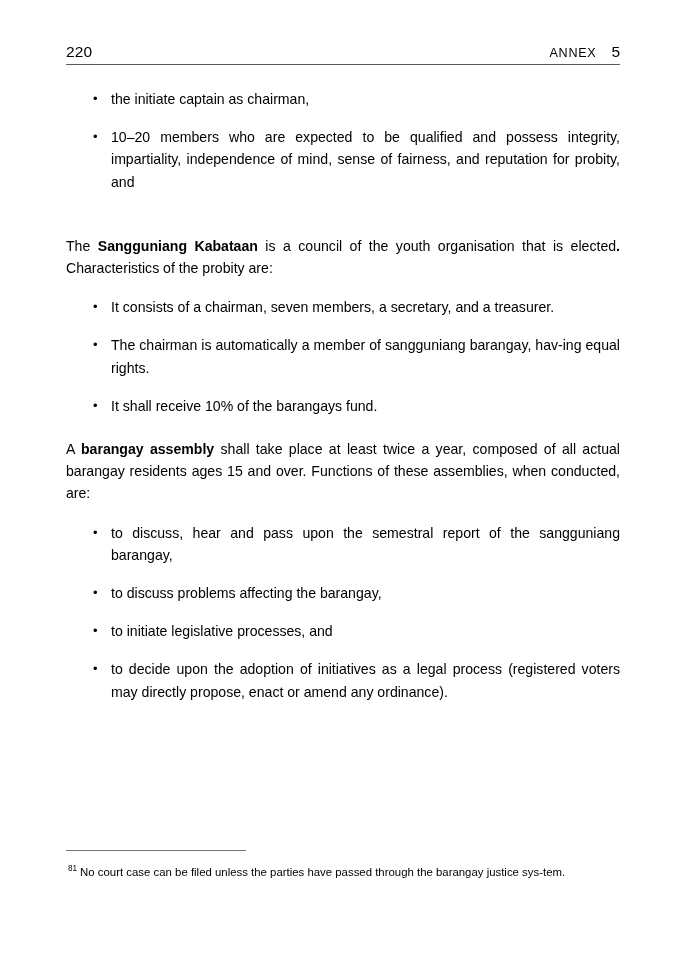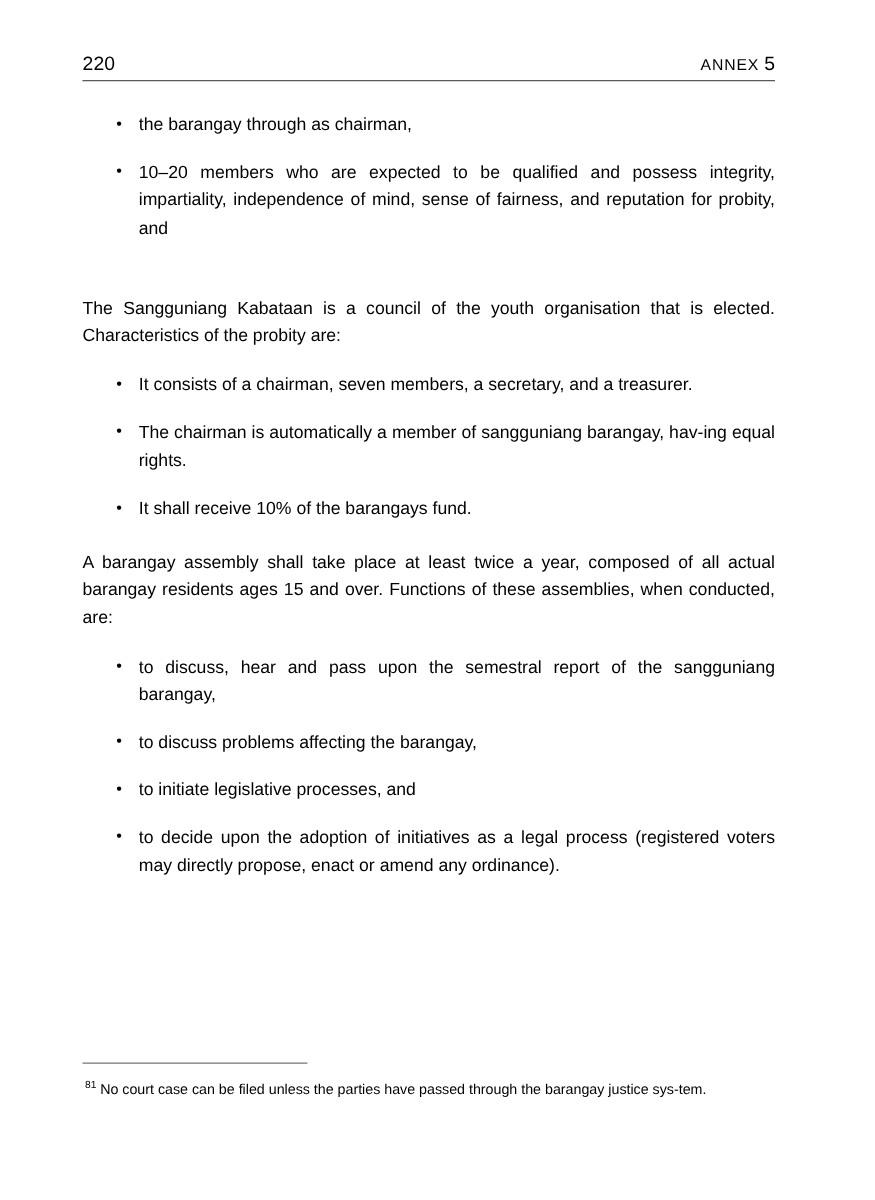--- a/index.html
+++ b/index.html
@@ -39,21 +39,21 @@
     font-size: 15.5px;
     letter-spacing: 0.1px;
     line-height: 1;
   }
   .header-right {
     font-size: 12.6px;
     letter-spacing: 0.7px;
     line-height: 1;
     display: flex;
     align-items: baseline;
-    gap: 4px;
+    gap: 15px;
   }
   .header-right .annex-num {
     font-size: 15.5px;
     letter-spacing: 0;
   }
 
   
   .content {
     position: absolute;
     left: 66px;
@@ -91,21 +91,21 @@
   ul.bullets li::before {
     content: "\2022";
     position: absolute;
     left: 27px;
     top: 0;
     font-size: 13px;
     line-height: 22.2px;
   }
   ul.bullets li .li-text { display: block; }
 
-  b, .bold { font-weight: normal; }
+  b, .bold { font-weight: bold; }
   .bolditalic { font-weight: bold; font-style: italic; }
 
   sup.fn-ref {
     font-size: 9.3px;
     vertical-align: super;
     line-height: 0;
   }
 
   
   .footnote-area {
@@ -144,21 +144,21 @@
     <span class="header-right">
       <span>ANNEX</span>
         <span class="annex-num">5</span>
     </span>
   </div>
 
   <div class="content">
 
     <ul class="bullets">
         <li>
-          <span class="li-text"><span>the barangay through as chairman,</span></span>
+          <span class="li-text"><span>the initiate captain as chairman,</span></span>
         </li>
         <li>
           <span class="li-text"><span>10–20 members who are expected to be qualified and possess integrity, impartiality, independence of mind, sense of fairness, and reputation for probity, and</span></span>
         </li>
       </ul>
 
     <div class="block-gap"></div>
 
 
     <div class="block-gap"></div>

